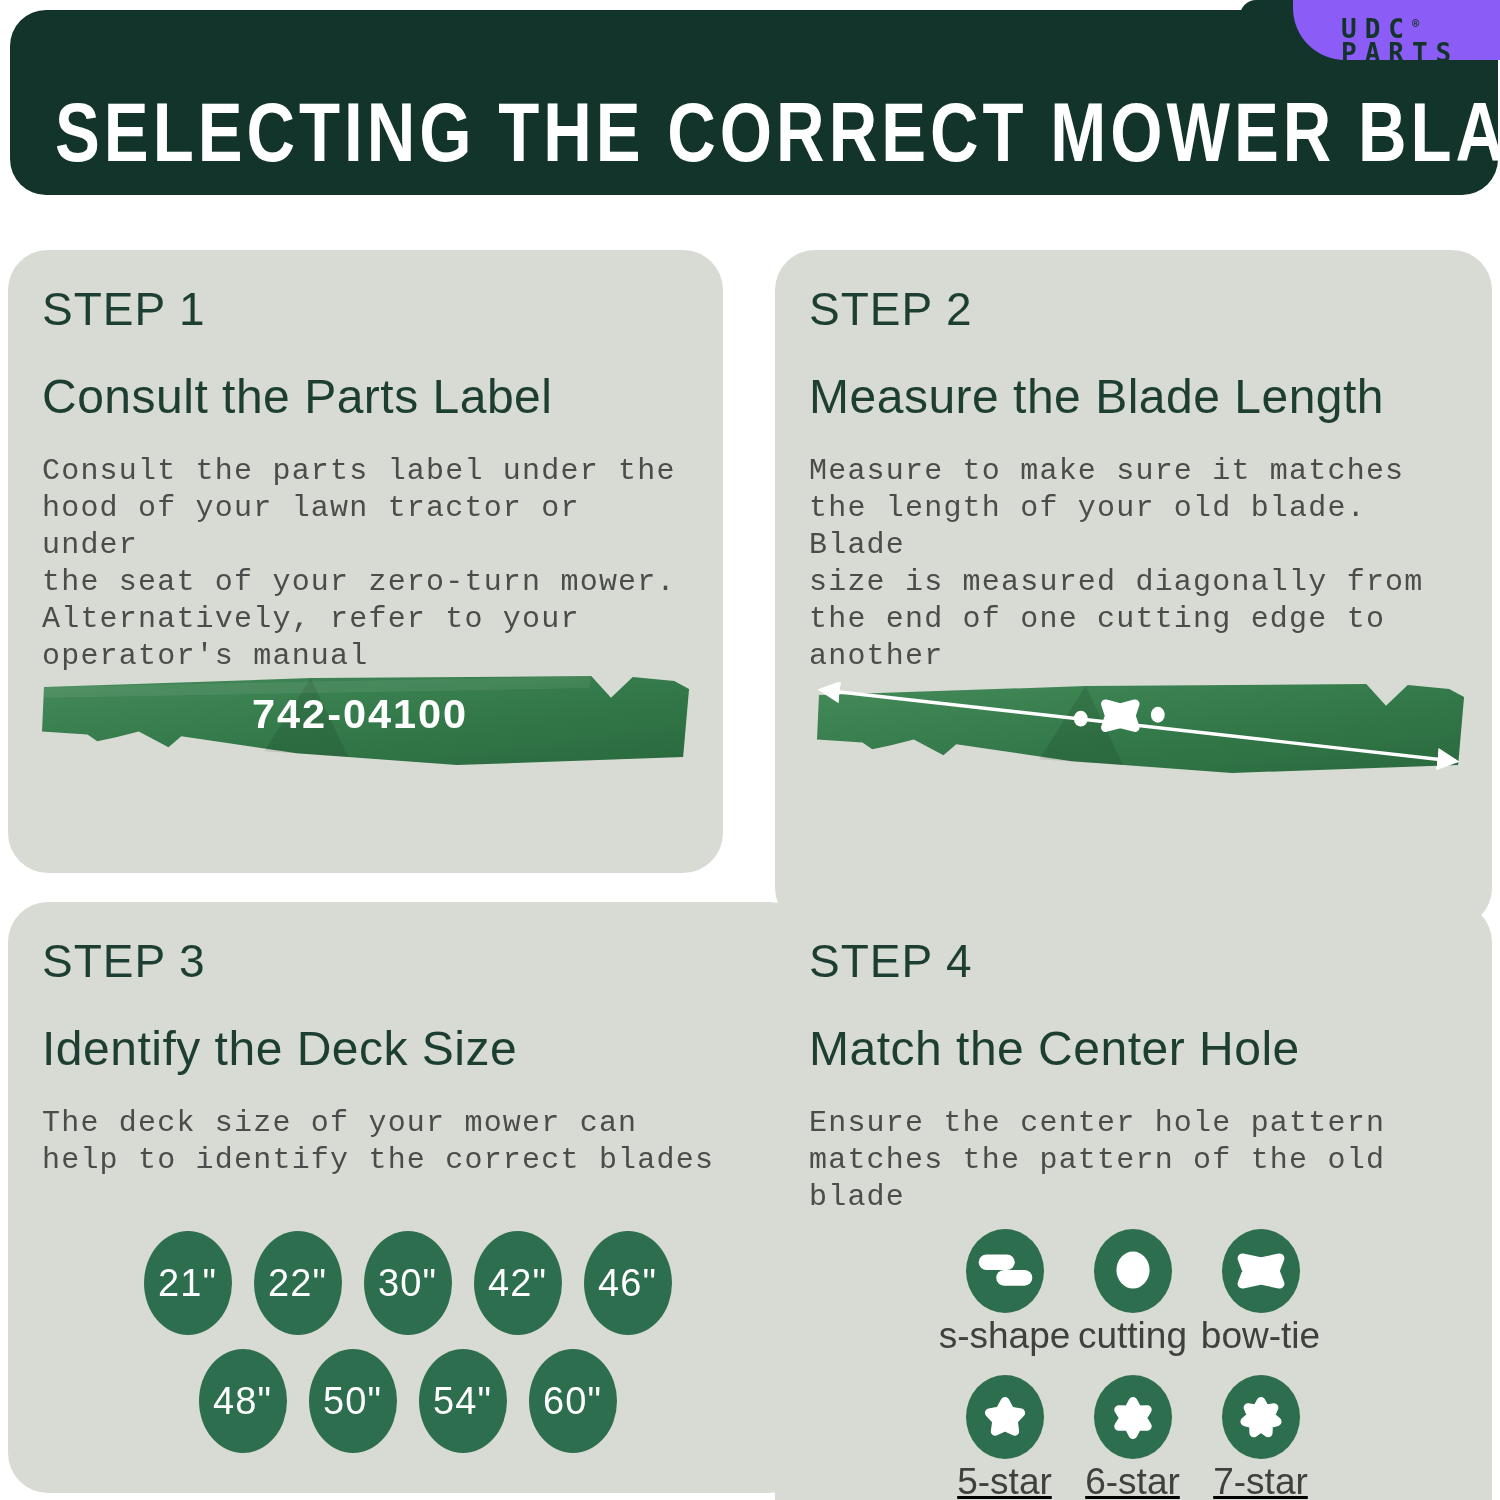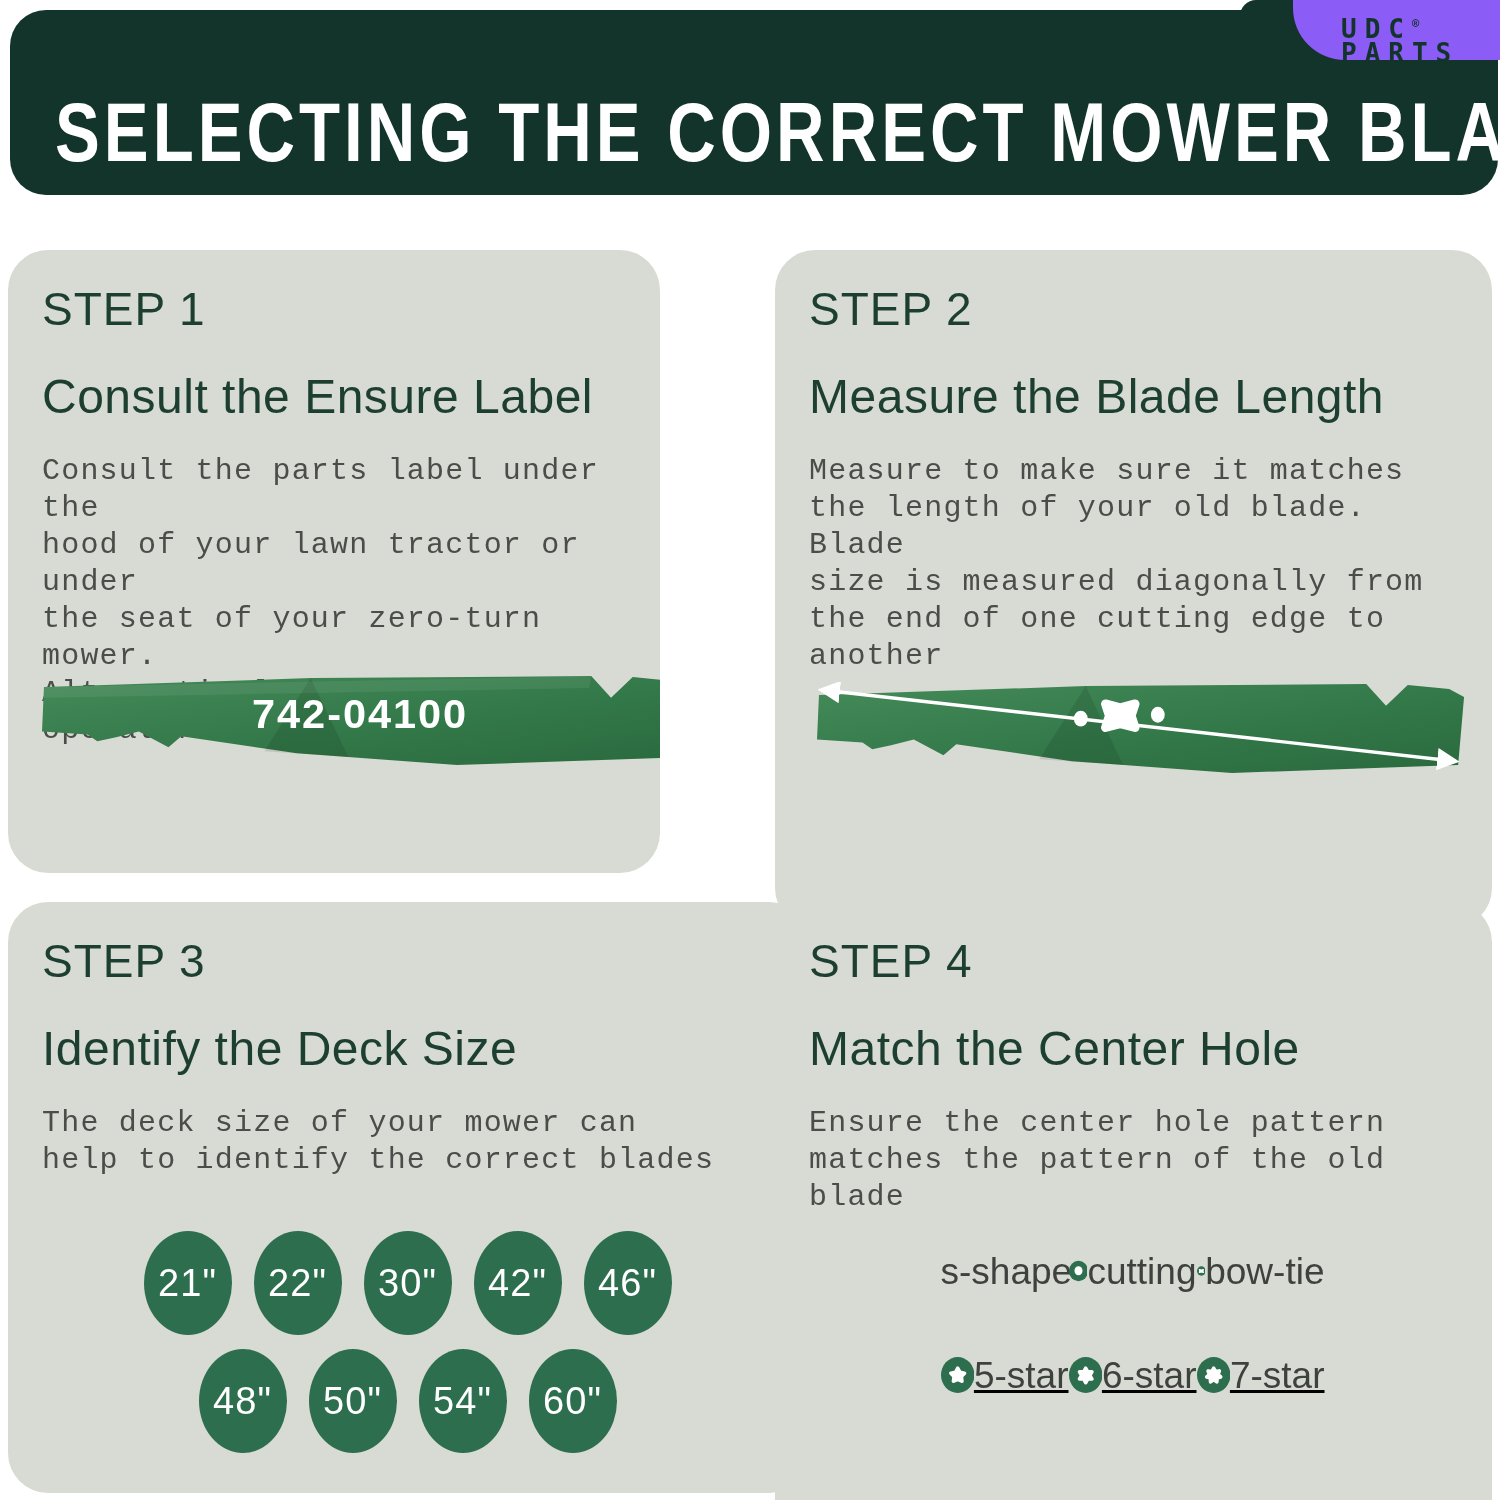--- a/index.html
+++ b/index.html
@@ -18,21 +18,21 @@
   .logo-line{font-family:"DejaVu Sans Mono",monospace;font-weight:bold;
              font-size:26px;line-height:24px;letter-spacing:8px;color:#12342a;}
   .logo-line sup{font-size:12px;letter-spacing:0;vertical-align:super;}
   .banner-title{left:45px;top:80px;width:1700px;color:#ffffff;font-weight:bold;
                 font-size:84px;line-height:84px;letter-spacing:5px;
                 transform:scaleX(0.8);transform-origin:left center;white-space:nowrap;}
 
   
   .card{background:#d8dbd3;border-radius:40px;box-sizing:border-box;
         padding:34px 30px 0 28px;overflow:hidden;}
-  .card1{left:8px;top:250px;width:652px;height:623px;}
+  .card1{left:8px;top:250px;width:715px;height:623px;}
   .card2{left:775px;top:250px;width:717px;height:678px;}
   .card3{left:8px;top:902px;width:801px;height:591px;}
   .card4{left:775px;top:902px;width:717px;height:757px;}
 
   .step-label{font-size:46px;line-height:50px;letter-spacing:1px;color:#1d3f31;
               margin:0 0 36px 6px;}
   .step-title{font-size:48px;line-height:53px;letter-spacing:.5px;color:#1d3f31;
               font-weight:normal;margin:0 0 30px 6px;}
   .step-body{font-size:30px;line-height:37px;letter-spacing:1.2px;color:#4a4e4a;
              margin:0 0 0 6px;white-space:pre-line;font-family:Liberation Mono, monospace;}
@@ -43,39 +43,39 @@
   .deck-row{display:flex;justify-content:center;gap:22px;}
   .deck-row.r1{margin-top:52px;}
   .deck-row.r2{margin-top:14px;}
   .deck-circle{width:88px;height:104px;border-radius:50%;background:#2d6e4e;
                display:flex;align-items:center;justify-content:center;}
   .deck-circle span{color:#ffffff;font-size:38px;letter-spacing:1px;}
 
   
   .hole-row{display:flex;justify-content:center;margin-top:12px;}
   .hole-row.r2{margin-top:18px;text-decoration:underline;}
-  .hole-col{width:128px;display:flex;flex-direction:row;align-items:center;}
+  .hole-col{width:128px;display:flex;flex-direction:column;align-items:center;}
   .hole-label{font-size:37px;line-height:40px;color:#3e423e;margin-top:2px;
               white-space:nowrap;}
 </style>
 </head>
 <body>
 
 <div class="abs banner-step"></div>
 <div class="abs banner-main">
   <div class="abs banner-title">SELECTING THE CORRECT MOWER BLADE</div>
 </div>
 <div class="abs logo-tab">
   <div class="logo-line"><span>UDC</span><sup>®</sup></div>
   <div class="logo-line">PARTS</div>
 </div>
 
 <section class="abs card card1">
   <div class="step-label">STEP 1</div>
-  <h2 class="step-title">Consult the Ensure Label</h2>
+  <h2 class="step-title">Consult the Parts Label</h2>
   <p class="step-body">Consult the parts label under the
 hood of your lawn tractor or under
 the seat of your zero-turn mower.
 Alternatively, refer to your
 operator's manual</p>
 
   <svg class="abs blade-wrap" style="left:34px;top:424px;" viewBox="0 0 660 105">
     <defs>
       <linearGradient id="grad1" x1="0" y1="0" x2="1" y2="1">
         <stop offset="0" stop-color="#458a59"></stop>

